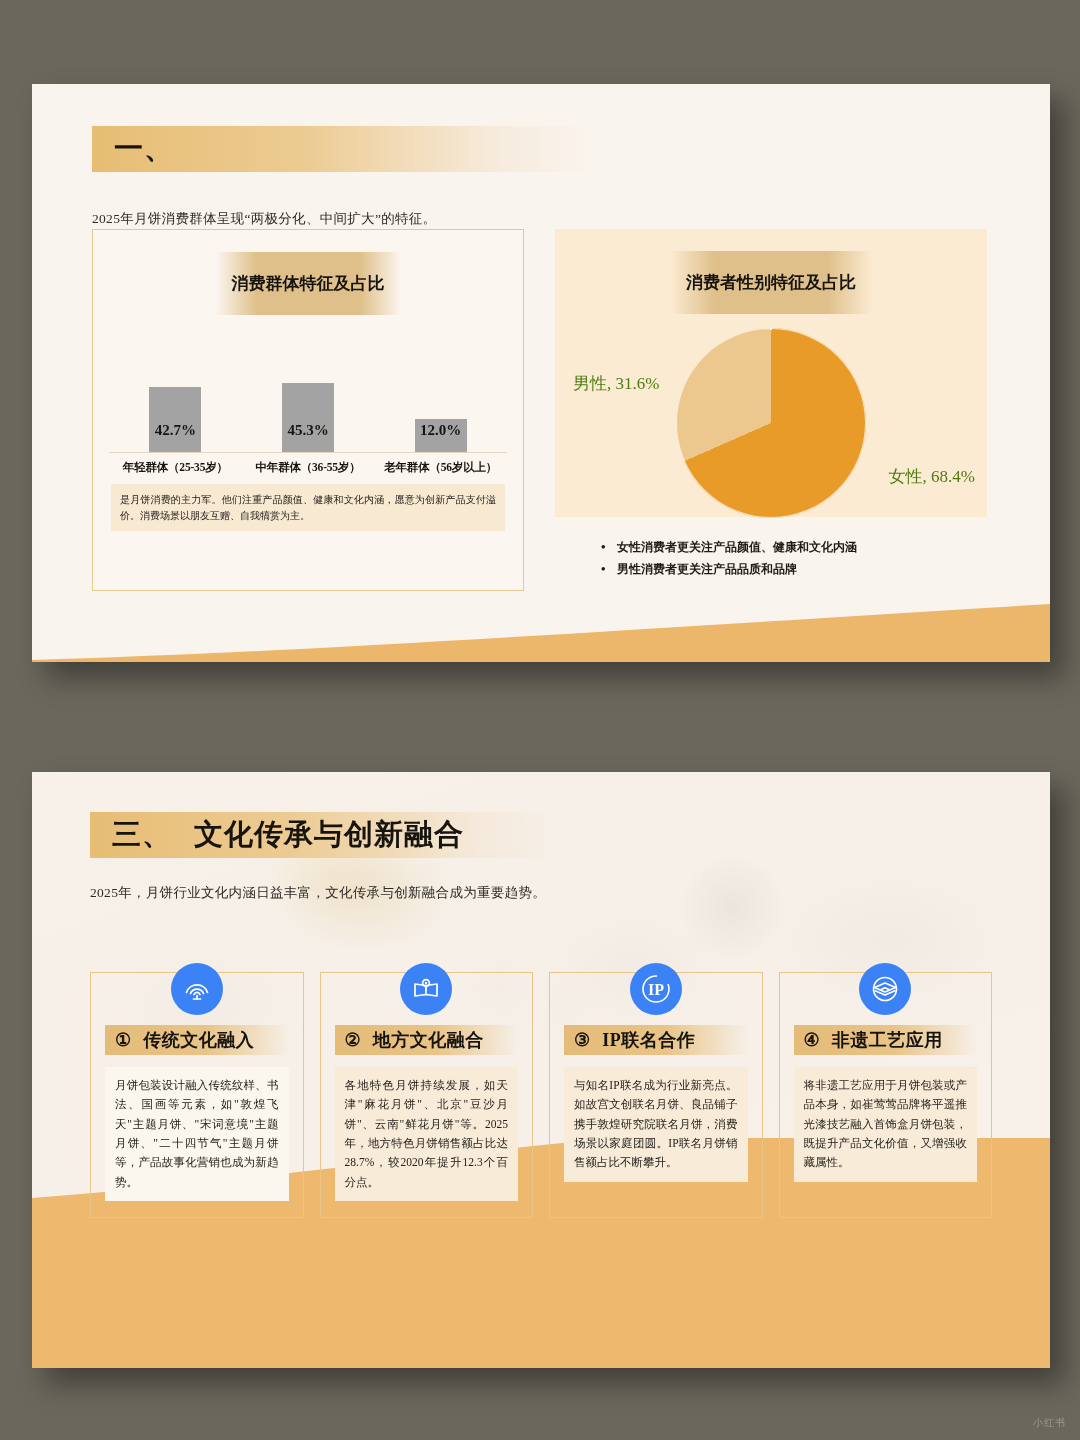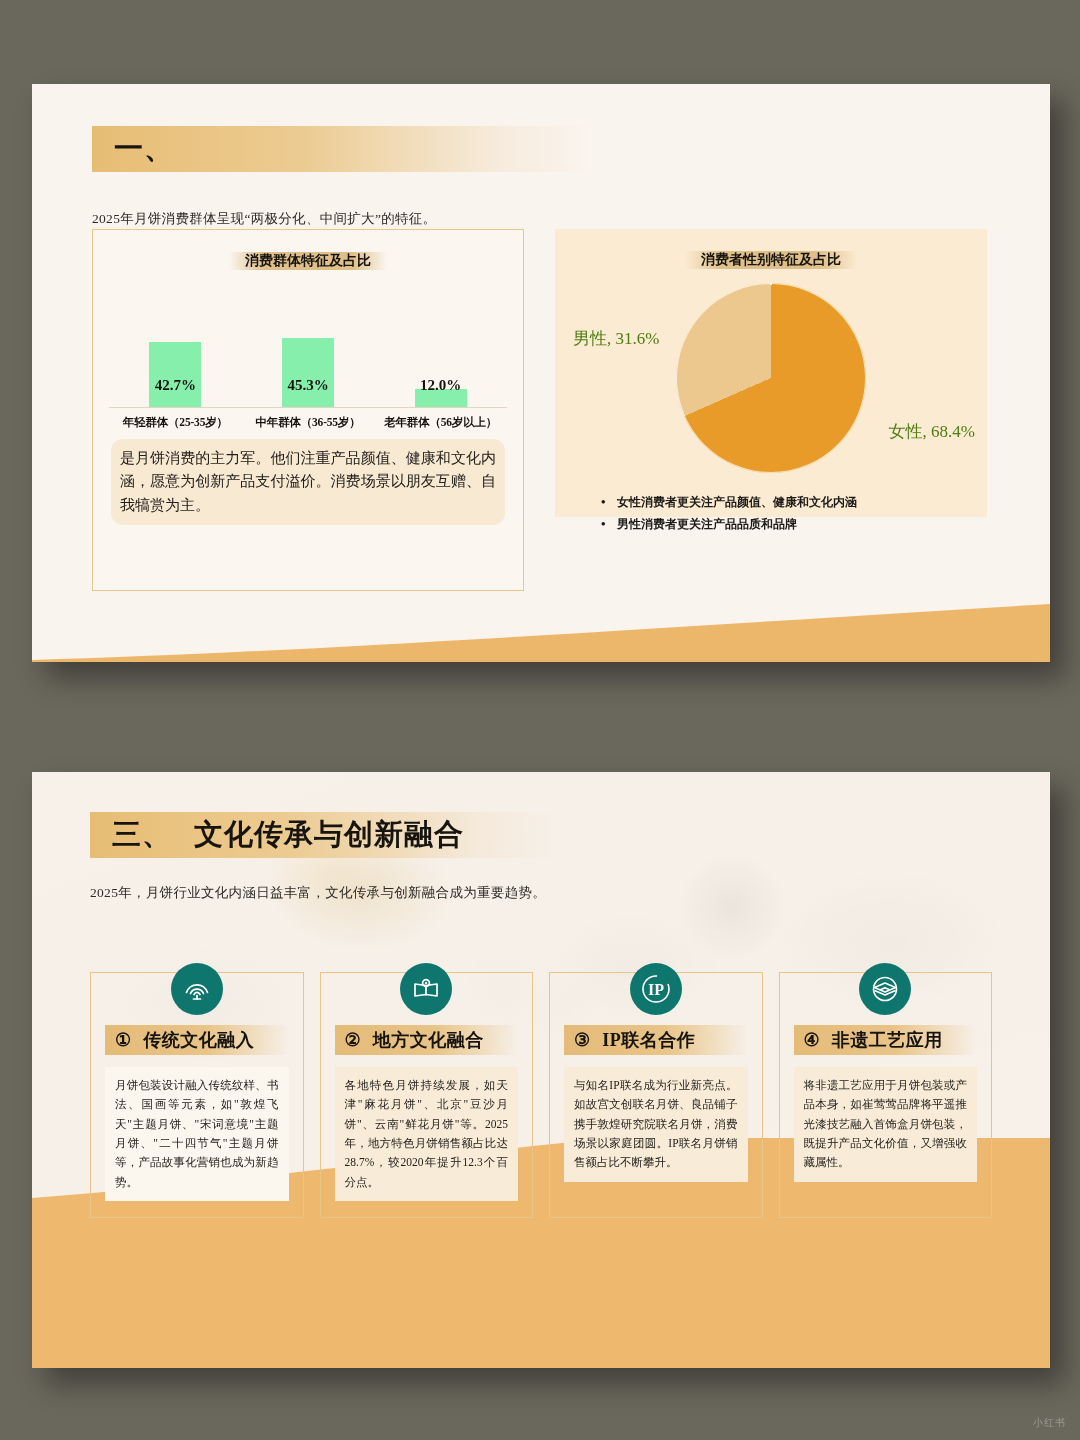--- a/index.html
+++ b/index.html
@@ -73,49 +73,49 @@
     border: 1px solid #e6c78e;
   }
   .panel-right {
     position: absolute;
     left: 523px; top: 145px; width: 432px; height: 288px;
     background: #fbebd2;
   }
   .panel-title {
     margin: 22px auto 0;
     display: table;
-    padding: 0 16px;
-    font-size: 14px; font-weight: 700; color: #17140f;
+    padding: 20px 16px;
+    font-size: 17px; font-weight: 700; color: #17140f;
     background: linear-gradient(90deg, rgba(220,190,140,0) 0%, #dfc08a 22%, #dfc08a 78%, rgba(220,190,140,0) 100%);
   }
 
   
   .barchart { position: relative; height: 110px; margin: 28px 16px 0 16px; }
   .bars { position: absolute; left: 0; right: 0; bottom: 0; height: 110px; display: flex; }
   .barcol { flex: 1; position: relative; display: flex; justify-content: center; align-items: flex-end; }
   .bar {
-    width: 52px; background: #86efac; position: relative;
+    width: 52px; background: #a3a3a3; position: relative;
   }
   .barval {
     position: absolute; left: 50%; transform: translateX(-50%);
     bottom: 14px; white-space: nowrap;
     font-size: 15px; font-weight: 700; color: #17140f;
   }
   .axis { position: absolute; left: 0; right: 0; bottom: 0; height: 1px; background: #e2d5c2; }
   .barlabels { display: flex; margin: 7px 16px 0 16px; }
   .barlabels div {
     flex: 1; text-align: center; font-size: 11.5px; font-weight: 700; color: #17140f;
     letter-spacing: -.2px;
   }
 
   
   .descs { display: flex; gap: 10px; margin: 9px 18px 0 18px; align-items: flex-start; }
   .desc {
     flex: 1; background: #f7e9d2; padding: 8px 9px;
-    font-size: 15px; line-height: 1.55; color: #24211c; text-align: justify; border-radius: 12px;
+    font-size: 10px; line-height: 1.55; color: #24211c; text-align: justify;
   }
 
   
   .pie-wrap { position: relative; height: 212px; margin-top: 6px; }
   .pie {
     position: absolute; left: 50%; top: 8px; transform: translateX(-50%);
     width: 190px; height: 190px; border-radius: 50%;
     background: conic-gradient(from 0deg, #e89b28 0deg 246.24deg, #edc88e 246.24deg 360deg);
     box-shadow: 0 0 0 1px rgba(255,255,255,.7) inset;
   }
@@ -144,21 +144,21 @@
   }
   .card {
     flex: 1; position: relative;
     border: 1px solid #e7c48a;
     padding: 34px 14px 16px 14px;
     min-height: 232px;
   }
   .card-icon {
     position: absolute; left: 50%; top: -10px; transform: translateX(-50%);
     width: 52px; height: 52px; border-radius: 50%;
-    background: #0f766e;
+    background: #3b82f6;
     display: flex; align-items: center; justify-content: center;
   }
   .card-icon svg { display: block; }
   .card-title {
     display: flex; align-items: center; gap: 12px;
     margin-top: 18px; padding: 3px 10px;
     background: linear-gradient(90deg, #e4bb78 0%, #e9c488 55%, rgba(235,205,150,0) 100%);
   }
   .card-title .cnum { font-size: 18px; font-weight: 700; color: #17140f; }
   .card-title .ctxt { font-size: 18px; font-weight: 700; color: #17140f; letter-spacing: .5px; }
@@ -198,21 +198,21 @@
           <div class="bar" style="height:66px">
             <span class="barval">42.7%</span>
           </div>
         </div>
         <div class="barcol">
           <div class="bar" style="height:70px">
             <span class="barval">45.3%</span>
           </div>
         </div>
         <div class="barcol">
-          <div class="bar" style="height:19px">
+          <div class="bar" style="height:34px">
             <span class="barval">12.0%</span>
           </div>
         </div>
       </div>
       <div class="axis"></div>
     </div>
 
     <div class="barlabels">
       <div>年轻群体（25-35岁）</div>
       <div>中年群体（36-55岁）</div>

